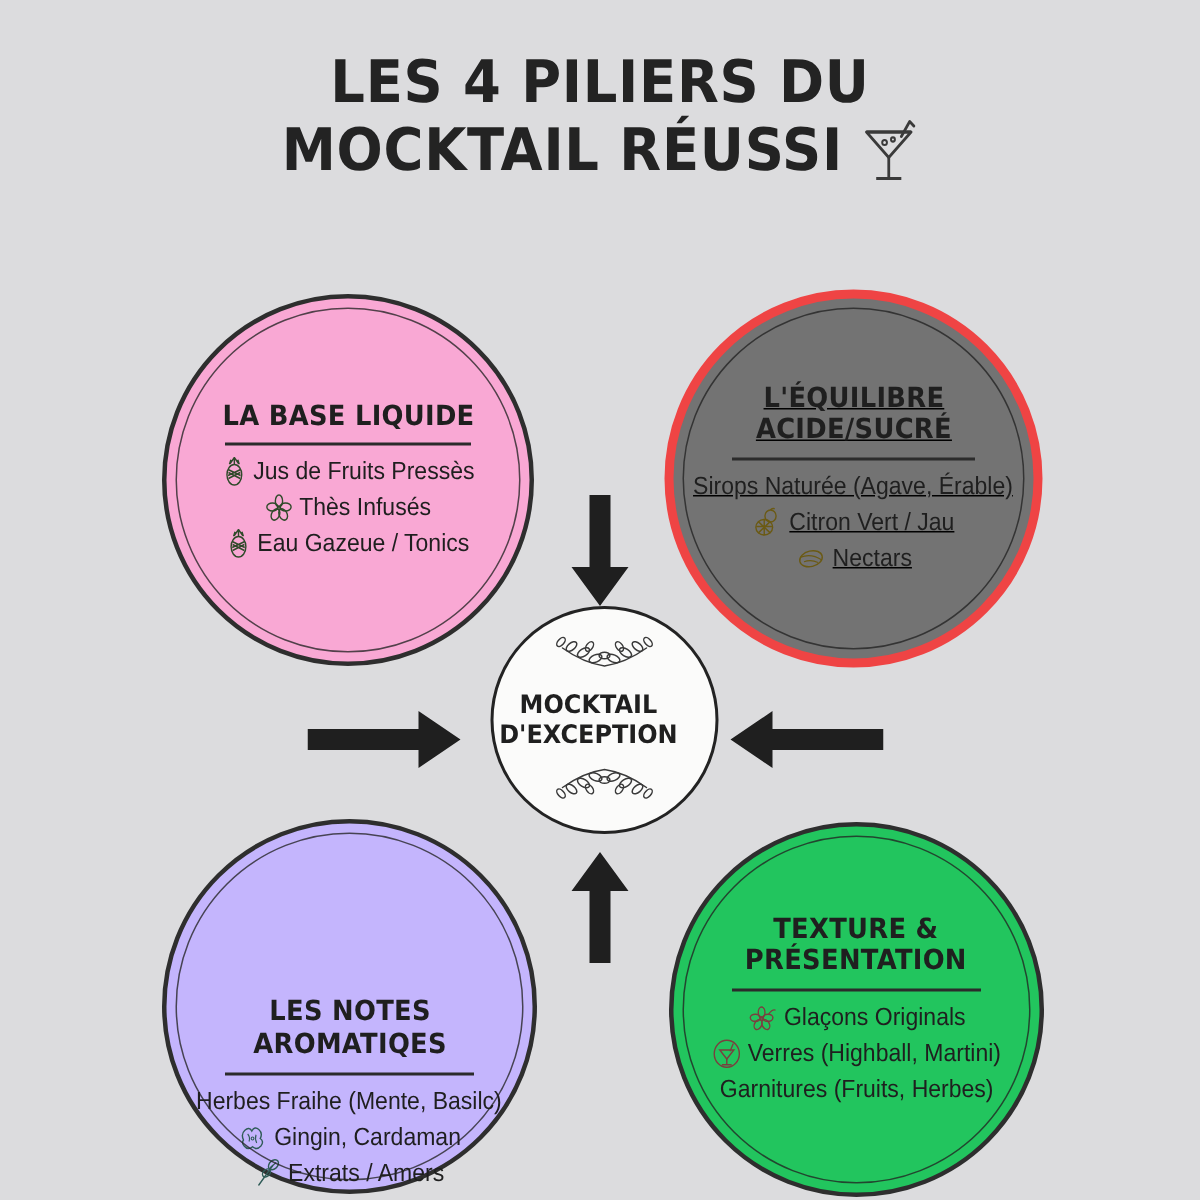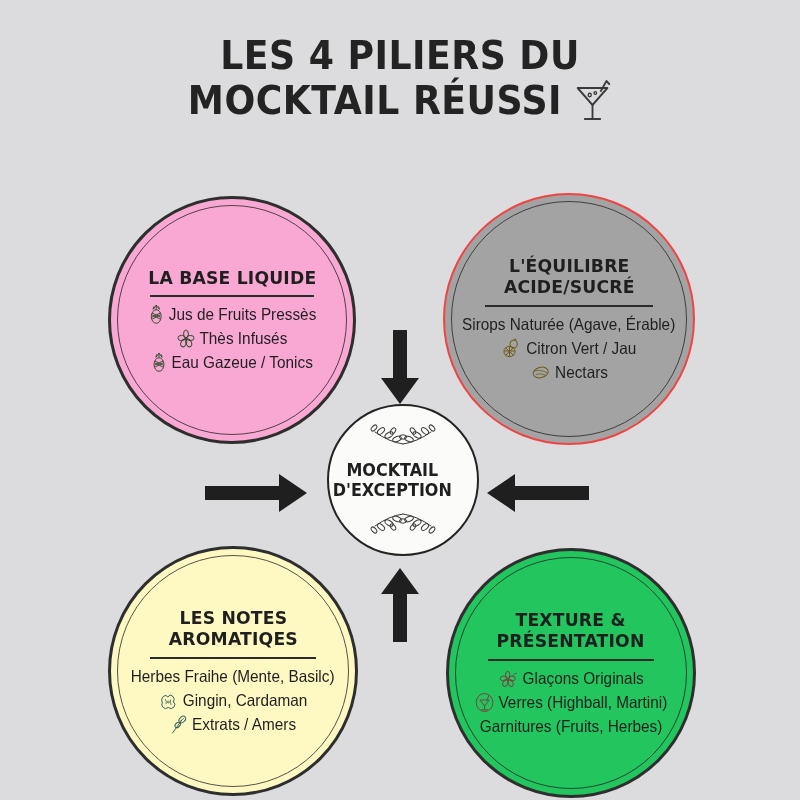--- a/index.html
+++ b/index.html
@@ -41,23 +41,23 @@
   .circle::after {
     content:""; position:absolute;
     top:6px; left:6px; right:6px; bottom:6px;
     border-radius:50%;
     border:1.5px solid rgba(35,35,35,0.78);
     pointer-events:none;
   }
   .c-green  { left:108px; top:196px; width:248px; height:248px;
               background:#f9a8d4; border:3px solid #2e2e2e; }
   .c-yellow { left:443px; top:193px; width:252px; height:252px;
-              background:#a3a3a3; border:2px solid #ef4444; }
+              background:#737373; border:6px solid #ef4444;text-decoration:underline; }
   .c-teal   { left:108px; top:546px; width:250px; height:250px;
-              background:#fef9c3; border:3px solid #2e2e2e; }
+              background:#c4b5fd; border:3px solid #2e2e2e;justify-content:flex-end; }
   .c-pink   { left:446px; top:548px; width:250px; height:250px;
               background:#22c55e; border:3px solid #2e2e2e; }
 
   .c-heading {
     font-family:"DejaVu Sans", sans-serif;
     font-weight:700;
     font-size:18.5px;
     color:#1f1f1f;
     line-height:1.17;
     letter-spacing:0.2px;

